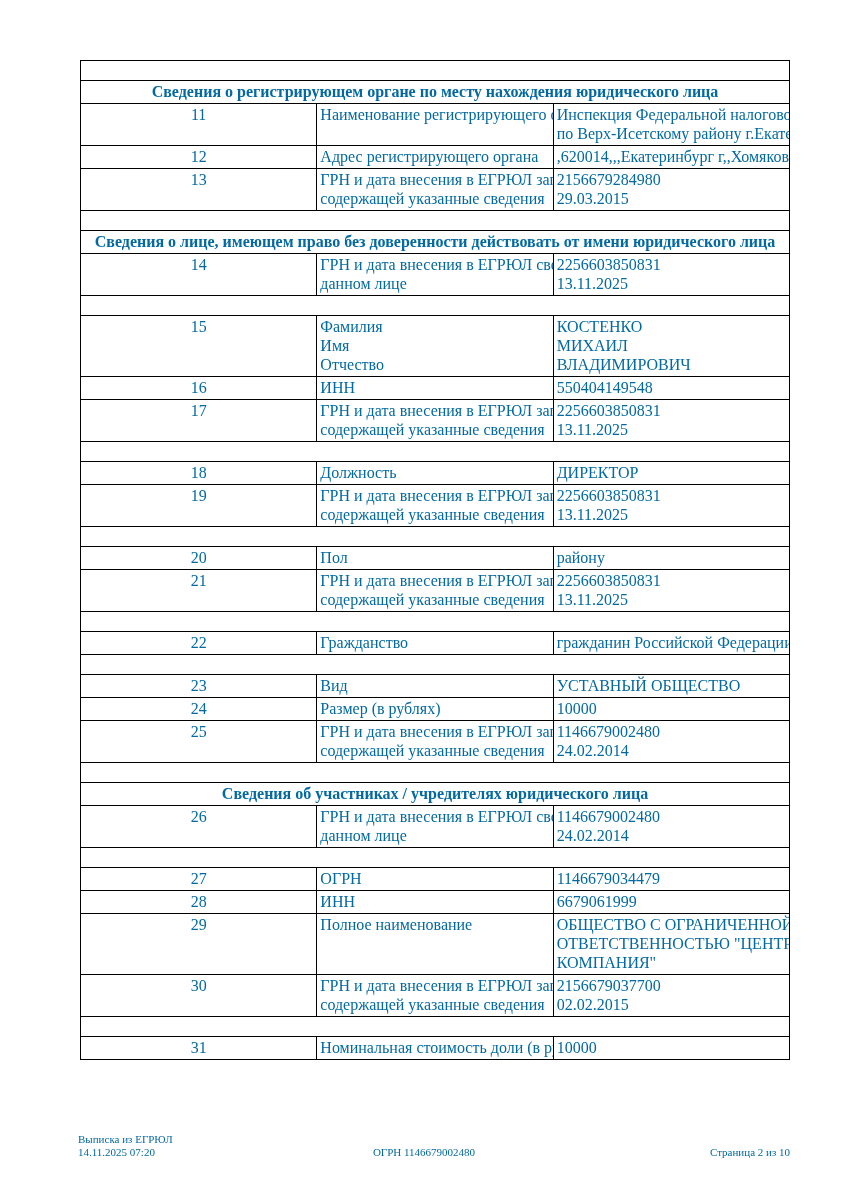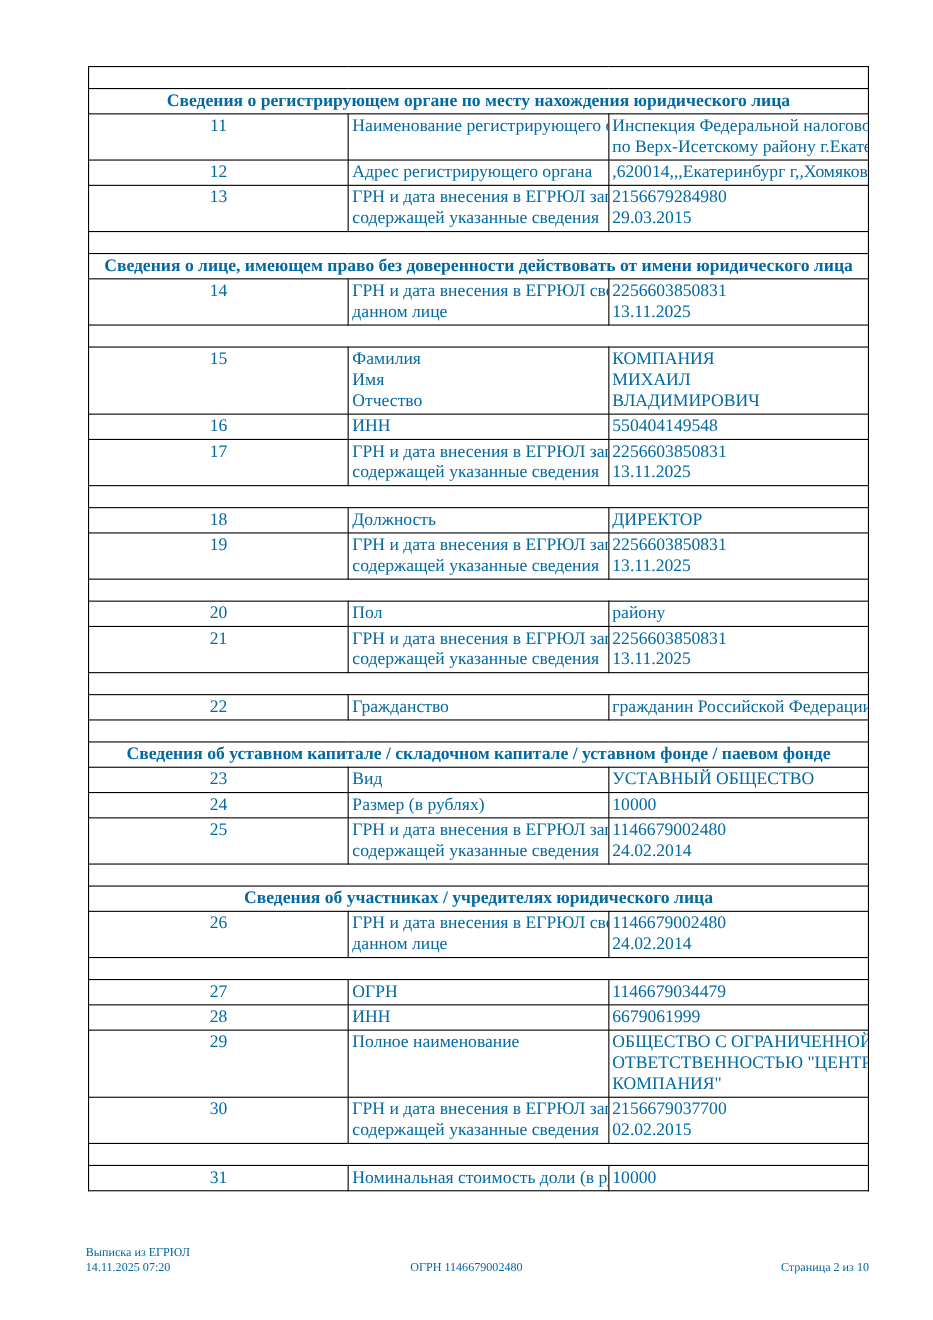--- a/index.html
+++ b/index.html
@@ -142,21 +142,21 @@
           <td colspan="3" class="spacer-cell"></td>
         </tr>
         <tr>
           <td class="num-cell">15</td>
           <td class="label-cell">
             <div class="line">Фамилия</div>
             <div class="line">Имя</div>
             <div class="line">Отчество</div>
           </td>
           <td class="value-cell">
-            <div class="line">КОМПАНИЯ</div>
+            <div class="line">КОСТЕНКО</div>
             <div class="line">МИХАИЛ</div>
             <div class="line">ВЛАДИМИРОВИЧ</div>
           </td>
         </tr>
         <tr>
           <td class="num-cell">16</td>
           <td class="label-cell">
             <div class="line">ИНН</div>
           </td>
           <td class="value-cell">
@@ -227,23 +227,20 @@
           <td class="num-cell">22</td>
           <td class="label-cell">
             <div class="line">Гражданство</div>
           </td>
           <td class="value-cell">
             <div class="line">гражданин Российской Федерации</div>
           </td>
         </tr>
         <tr>
           <td colspan="3" class="spacer-cell"></td>
-        </tr>
-        <tr>
-          <td colspan="3" class="section-cell">Сведения об уставном капитале / складочном капитале / уставном фонде / паевом фонде</td>
         </tr>
         <tr>
           <td class="num-cell">23</td>
           <td class="label-cell">
             <div class="line">Вид</div>
           </td>
           <td class="value-cell">
             <div class="line">УСТАВНЫЙ ОБЩЕСТВО</div>
           </td>
         </tr>

